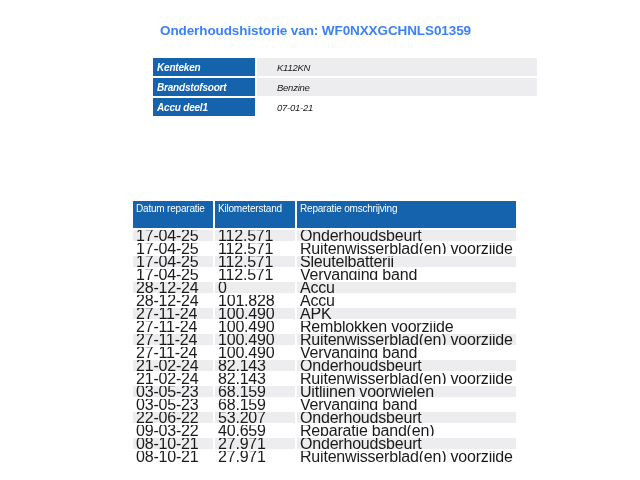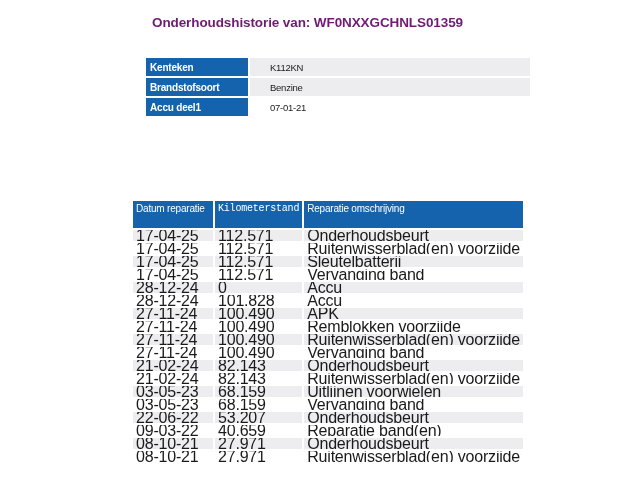--- a/index.html
+++ b/index.html
@@ -11,36 +11,36 @@
     background: #ffffff;
     font-family: "Liberation Sans", sans-serif;
     color: var(--text, #1a1a1a);
     overflow: hidden;
   }
 
   .title {
     position: absolute;
     left: 143px;
     top: 6px;
-    margin: 9px;
+    margin: 17px;
     font-size: 13.5px;
     font-weight: bold;
-    color: #701a75;
+    color: #3b82f6;
     letter-spacing: -0.1px;
     white-space: nowrap;
   }
 
   table {
     border-collapse: separate;
     border-spacing: 2px;
     table-layout: fixed;
   }
 
   
-  .info-table { position: absolute; left: 144px; top: 56px; }
+  .info-table { position: absolute; left: 151px; top: 56px; font-style: italic; }
   .info-table th {
     background: var(--header-blue);
     color: #ffffff;
     font-weight: bold;
     font-size: 10px;
     text-align: left;
     vertical-align: middle;
     width: 94px;
     height: 18px;
     padding: 0 4px;
@@ -67,21 +67,21 @@
     font-weight: normal;
     font-size: 10px;
     text-align: left;
     vertical-align: top;
     padding: 2px 3px 0 3px;
     height: 25px;
     letter-spacing: -0.2px;
     white-space: nowrap;
   }
   .history-table th:nth-child(1) { width: 74px; }
-  .history-table th:nth-child(2) { width: 74px; font-family: Liberation Mono, monospace; }
+  .history-table th:nth-child(2) { width: 74px; }
   .history-table th:nth-child(3) { width: 184px; }
   .history-table td {
     font-size: 16px;
     height: 11px;
     line-height: 11px;
     padding: 0 3px;
     letter-spacing: -0.2px;
     white-space: nowrap;
     overflow: hidden;
   }

